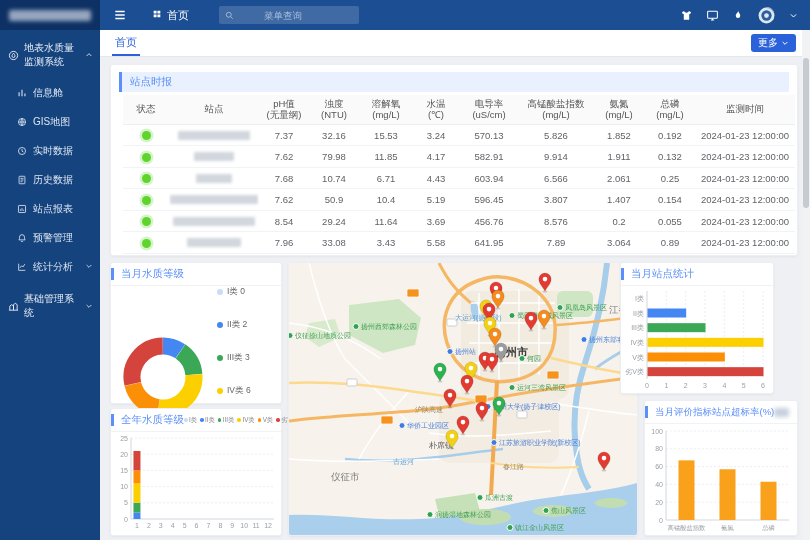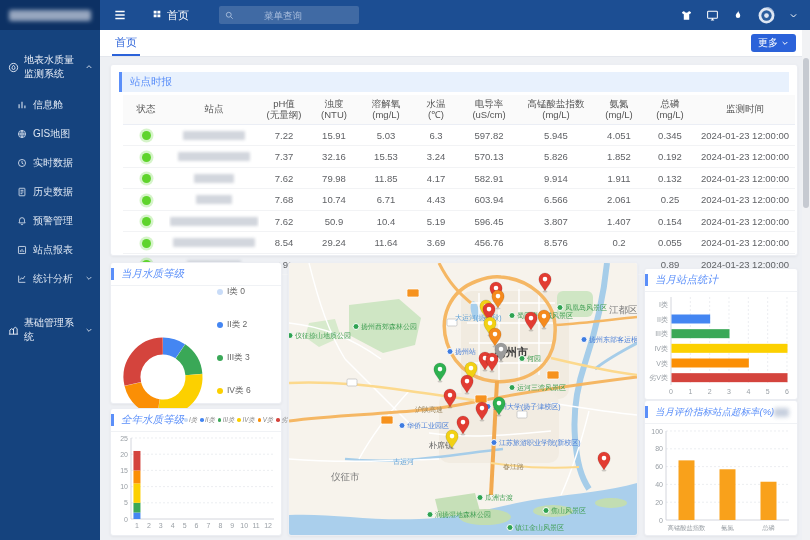--- a/index.html
+++ b/index.html
@@ -4,57 +4,57 @@
 <style>
   html,body{margin:0;padding:0;}
   body{width:810px;height:540px;overflow:hidden;position:relative;background:#eef0f4;
        font-family:"Liberation Sans",sans-serif;-webkit-font-smoothing:antialiased;}
   svg{font-family:"Liberation Sans",sans-serif;}
   
   .sidebar{position:absolute;left:0;top:0;width:100px;height:540px;background:#15437e;z-index:3;}
   .logo-strip{height:30px;background:#0d3164;display:flex;align-items:center;justify-content:center;}
   .blur-block{background:#b9c4d6;border-radius:2px;filter:blur(2px);opacity:.8;}
   .logo-blur{width:82px;height:11px;}
-  .nav-group{display:flex;align-items:center;gap:5px;padding:11px 7px 9px 8px;color:#e9eef7;font-size:10px;cursor:pointer;margin-top:12px;}
+  .nav-group{display:flex;align-items:center;gap:5px;padding:11px 7px 9px 8px;color:#e9eef7;font-size:10px;cursor:pointer;}
   .nav-group .chev{margin-left:auto;}
   .nav-item{display:flex;align-items:center;gap:6px;padding:7.5px 7px 7.5px 17px;color:#dde6f2;font-size:10px;cursor:pointer;}
   .nav-item .chev{margin-left:auto;}
   .icn{flex:0 0 auto;display:inline-flex;}
   
   .topbar{position:absolute;left:100px;top:0;width:710px;height:30px;background:#1c4e93;display:flex;align-items:center;color:#fff;z-index:3;}
   .hamburger{padding:0 13px;display:flex;cursor:pointer;}
   .home-link{display:flex;align-items:center;gap:5px;font-size:11px;margin-left:12px;cursor:pointer;}
   .searchbox{margin-left:30px;width:128px;height:18px;background:rgba(255,255,255,.16);border-radius:2px;display:flex;align-items:center;padding:0 6px;gap:4px;}
   .searchbox input{background:transparent;border:none;outline:none;color:#dbe6f5;font-size:9.5px;width:100px;font-family:inherit;margin-left:24px;}
   .searchbox input::placeholder{color:#a9bedd;}
   .topbar-right{margin-left:auto;display:flex;align-items:center;gap:13px;padding-right:12px;}
   .tb-icon{display:inline-flex;cursor:pointer;}
   
   .tabbar{position:absolute;left:100px;top:30px;width:710px;height:26px;background:#fff;border-bottom:1px solid #e4e7ed;display:flex;align-items:center;z-index:2;}
   .tab{margin-left:12px;height:24px;line-height:24px;color:#2b62d9;font-size:11px;padding:0 3px;border-bottom:2px solid #2b62d9;cursor:pointer;}
   .more-btn{margin-left:auto;margin-right:14px;background:#2b62d9;color:#fff;font-size:10px;height:18px;padding:0 7px;border-radius:3px;border:none;display:flex;align-items:center;gap:3px;cursor:pointer;font-family:inherit;}
   
   .content{position:absolute;left:100px;top:56px;width:702px;height:408px;}
   .card{position:absolute;background:#fff;border-radius:3px;border:1px solid #eceef3;box-shadow:0 1px 3px rgba(0,0,0,.05);box-sizing:border-box;}
-  .card-head{height:22px;border-bottom:1px solid #f0f2f5;display:flex;align-items:center;position:relative;padding-left:10px;font-style:italic;}
+  .card-head{height:22px;border-bottom:1px solid #f0f2f5;display:flex;align-items:center;position:relative;padding-left:10px;}
   .card-head::before{content:'';position:absolute;left:0;top:5px;width:3px;height:12px;background:#5b8ff9;}
   .card-title{color:#5b8ff9;font-size:10.5px;white-space:nowrap;}
   
   #card-table{left:10px;top:8px;width:688px;height:192px;}
   .table-header-bar{margin:7px 8px 0;height:20px;background:#e8f1fd;border-left:3px solid #5b8ff9;display:flex;align-items:center;padding-left:8px;color:#5b8ff9;font-size:10.5px;}
   #station-table{width:672px;margin:3px 12px 0;border-collapse:collapse;font-size:9.5px;color:#606266;text-align:center;table-layout:fixed;}
   #station-table thead th{background:#fafafa;color:#555;font-weight:400;padding:2.5px 0;line-height:1.25;border-bottom:1px solid #ebeef5;}
   #station-table tbody td{height:18.5px;border-bottom:1px solid #f2f3f5;overflow:hidden;white-space:nowrap;}
   .dot{display:inline-block;width:9px;height:9px;border-radius:50%;background:#5fd42c;box-shadow:0 0 0 2.5px rgba(120,220,80,.3);vertical-align:middle;}
   .blur-name{height:9px;margin:0 auto;background:#d2d6dd;border-radius:1px;filter:blur(1.5px);}
   
   #card-donut{left:10px;top:206px;width:172px;height:142px;}
   #card-annual{left:10px;top:352px;width:172px;height:128px;}
   #card-map{left:188px;top:206px;width:350px;height:274px;overflow:hidden;}
-  #card-hbar{left:544px;top:206px;width:154px;height:132px;margin-top:6px;}
+  #card-hbar{left:520px;top:206px;width:154px;height:132px;}
   #card-vbar{left:544px;top:344px;width:154px;height:136px;}
   .donut-body{display:flex;align-items:center;}
   #donut-legend{display:flex;flex-direction:column;gap:21px;margin-left:2px;}
   .lg-row{display:flex;align-items:center;gap:4px;font-size:8.5px;color:#666;white-space:nowrap;}
   .lg-dot{width:6px;height:6px;border-radius:50%;flex:0 0 auto;}
   #annual-legend{display:flex;align-items:center;gap:3px;margin-left:auto;padding-right:4px;}
   .lg2{display:flex;align-items:center;gap:1.5px;font-size:6.3px;color:#888;white-space:nowrap;}
   .lg2 i{width:3.5px;height:3.5px;border-radius:50%;display:inline-block;}
   .head-blur{width:20px;height:9px;margin-left:auto;margin-right:8px;}
   
@@ -114,33 +114,33 @@
           <svg width="10" height="10" viewBox="0 0 24 24" fill="none" stroke="#dde6f2" stroke-width="2">
             <rect x="5" y="3" width="14" height="18" rx="1.5"></rect>
             <path d="M8.5 8h7M8.5 12h7M8.5 16h4.5"></path>
           </svg>
         </span>
       <span>历史数据</span>
     </div>
     <div class="nav-item">
       <span class="icn">
           <svg width="10" height="10" viewBox="0 0 24 24" fill="none" stroke="#dde6f2" stroke-width="2">
-            <path d="M12 4a6 6 0 0 1 6 6v4l1.5 2.5h-15L6 14v-4a6 6 0 0 1 6-6zM10 19a2 2 0 0 0 4 0"></path>
-          </svg>
-        </span>
-      <span>预警管理</span>
-    </div>
-    <div class="nav-item">
-      <span class="icn">
-          <svg width="10" height="10" viewBox="0 0 24 24" fill="none" stroke="#dde6f2" stroke-width="2">
             <rect x="3.5" y="3.5" width="17" height="17" rx="1.5"></rect>
             <path d="M8 16.5v-4M12 16.5v-7M16 16.5v-3"></path>
           </svg>
         </span>
       <span>站点报表</span>
+    </div>
+    <div class="nav-item">
+      <span class="icn">
+          <svg width="10" height="10" viewBox="0 0 24 24" fill="none" stroke="#dde6f2" stroke-width="2">
+            <path d="M12 4a6 6 0 0 1 6 6v4l1.5 2.5h-15L6 14v-4a6 6 0 0 1 6-6zM10 19a2 2 0 0 0 4 0"></path>
+          </svg>
+        </span>
+      <span>预警管理</span>
     </div>
     <div class="nav-item">
       <span class="icn">
           <svg width="10" height="10" viewBox="0 0 24 24" fill="none" stroke="#dde6f2" stroke-width="2">
             <path d="M4 4v16h16"></path>
             <path d="M7 14l4-5 3 3 5-7"></path>
           </svg>
         </span>
       <span>统计分析</span>
       <span class="chev"><svg width="8" height="8" viewBox="0 0 24 24" fill="none" stroke="#dde6f2" stroke-width="2.5">
@@ -282,35 +282,20 @@
             <th>
               <div>总磷</div>
               <div>(mg/L)</div>
             </th>
             <th>
               <div>监测时间</div>
             </th>
           </tr>
         </thead>
       <tbody id="station-tbody">
-          <tr>
-            <td><span class="dot"></span></td>
-            <td>
-              <div class="blur-name" style="width:62px"></div>
-            </td>
-            <td>7.22</td>
-            <td>15.91</td>
-            <td>5.03</td>
-            <td>6.3</td>
-            <td>597.82</td>
-            <td>5.945</td>
-            <td>4.051</td>
-            <td>0.345</td>
-            <td>2024-01-23 12:00:00</td>
-          </tr>
           <tr>
             <td><span class="dot"></span></td>
             <td>
               <div class="blur-name" style="width:72px"></div>
             </td>
             <td>7.37</td>
             <td>32.16</td>
             <td>15.53</td>
             <td>3.24</td>
             <td>570.13</td>

